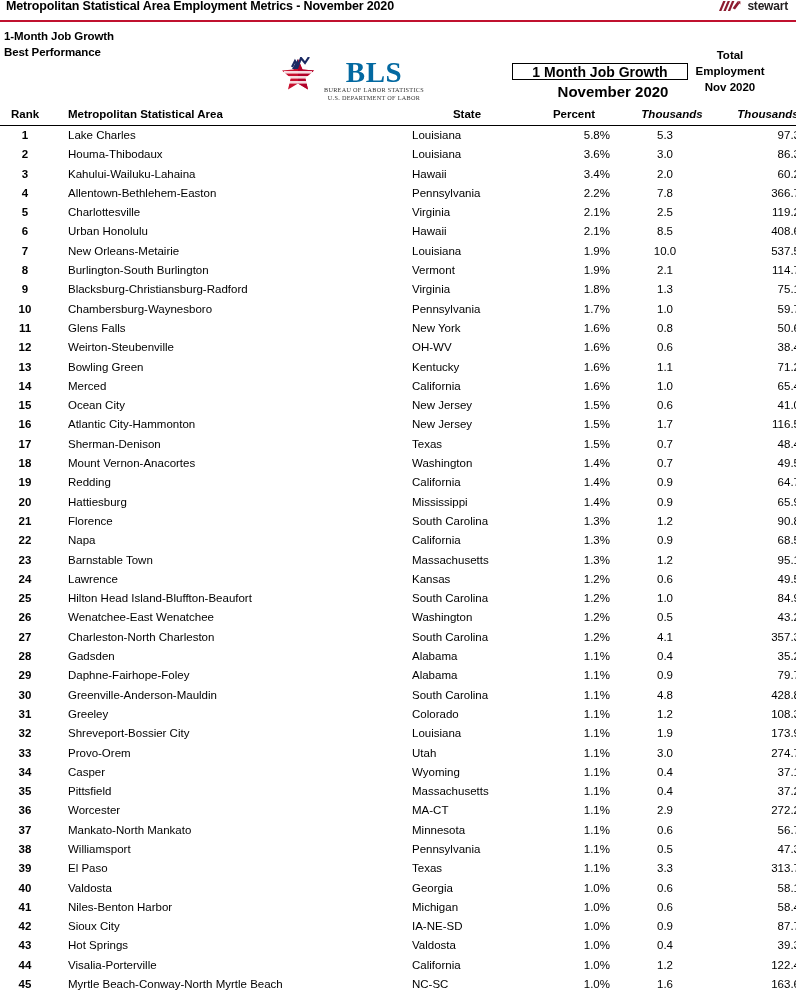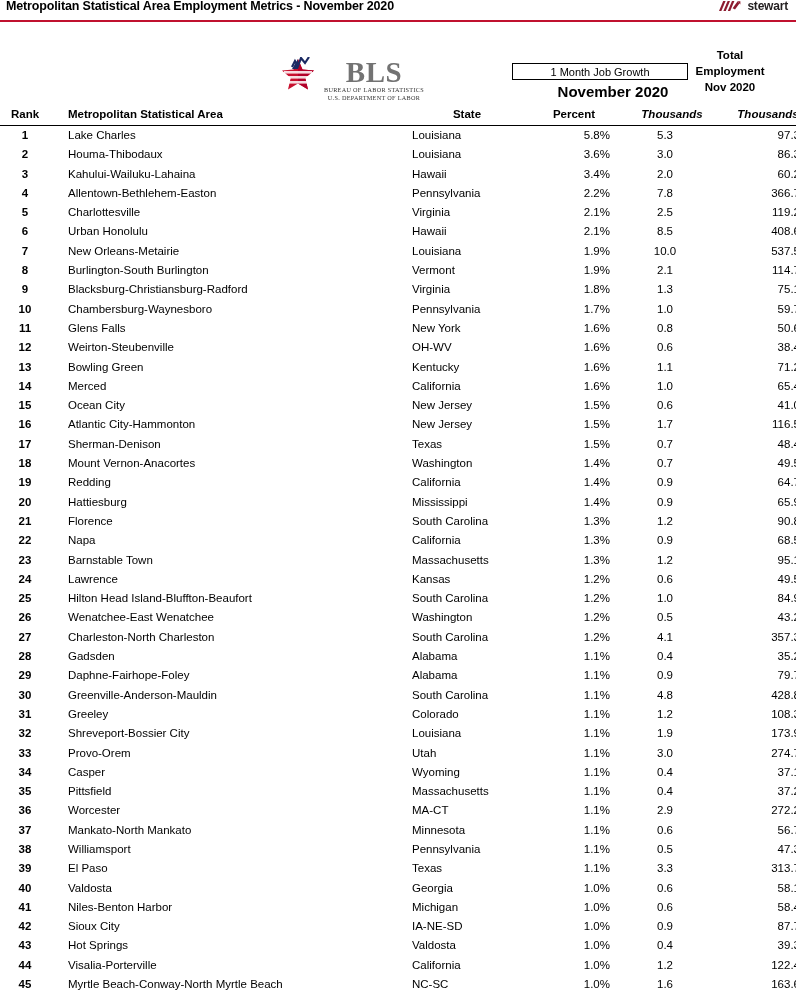--- a/index.html
+++ b/index.html
@@ -31,34 +31,34 @@
   .logo-word{
     font-size:12px;font-weight:bold;color:#231f20;letter-spacing:-0.2px;
     line-height:1;
   }
 
   
   .subhead{position:absolute;left:4px;top:28px;}
   .subhead div{font-size:11.5px;font-weight:bold;line-height:16px;letter-spacing:-0.1px;}
   .bls-wrap{position:absolute;left:276px;top:57px;display:flex;align-items:center;gap:4px;}
   .bls-text{display:flex;flex-direction:column;align-items:center;}
-  .bls-big{font-family:"Liberation Serif", serif;font-size:29px;font-weight:bold;line-height:28px;letter-spacing:0.5px;color:#737373;}
+  .bls-big{font-family:"Liberation Serif", serif;font-size:29px;font-weight:bold;line-height:28px;letter-spacing:0.5px;color:#0369a1;}
   .bls-sub1,.bls-sub2{font-family:"Liberation Serif", serif;font-size:6.2px;letter-spacing:0.3px;color:#333;line-height:8px;}
 
   
   .hdr-right{position:absolute;top:47px;left:500px;width:292px;}
   .hdr-total{
     position:absolute;right:16px;top:0;width:92px;text-align:center;
     font-size:11.5px;font-weight:bold;line-height:16px;
   }
   .boxed{
     position:absolute;left:12px;top:16px;width:176px;height:17px;
     border:1.3px solid #000;box-sizing:border-box;
     display:flex;align-items:center;justify-content:center;
-    font-size:11px;font-weight:normal;
+    font-size:14px;font-weight:bold;
   }
   .hdr-nov{
     position:absolute;left:20px;top:36px;width:186px;text-align:center;
     font-size:15px;font-weight:bold;
   }
 
   
   table{
     position:absolute;left:0;top:104px;width:796px;
     border-collapse:collapse;table-layout:fixed;
@@ -96,20 +96,24 @@
           <polygon points="4.4,12 8.6,2 11,2 6.8,12"></polygon>
           <polygon points="8.8,12 13,2 15.4,2 11.2,12"></polygon>
           <polygon points="13.6,9.2 18.6,2.2 20.4,4.6 16.0,10.6"></polygon>
           <polygon points="18.6,2.2 21.4,2.2 21.4,5.6 20.4,4.6"></polygon>
         </g>
       </svg>
       <span class="logo-word">stewart</span>
     </div>
   </div>
 
+  <div class="subhead">
+    <div>1-Month Job Growth</div>
+    <div>Best Performance</div>
+  </div>
 
   <div class="bls-wrap">
     <svg width="44" height="46" viewBox="0 0 44 46">
       <polygon points="22,2 26.5,12.5 38,13.5 29.3,21 32,32.5 22,26.5 12,32.5 14.7,21 6,13.5 17.5,12.5" fill="#c8102e"></polygon>
       <polygon points="22,2 26.5,12.5 38,13.5 29.3,21 32,32.5 22,26.5" fill="#b3002a"></polygon>
       <path d="M8,14 L36,14 L36,16.6 L8,16.6 Z" fill="#ffffff" opacity="0.85"></path>
       <path d="M8,19 L36,19 L36,21.6 L8,21.6 Z" fill="#ffffff" opacity="0.85"></path>
       <path d="M10,24 L34,24 L34,26.6 L10,26.6 Z" fill="#ffffff" opacity="0.85"></path>
       <polygon points="22,2 16,12 22,12" fill="#1b2a63"></polygon>
       <polyline points="16,10 19,4 22,9 25,1 29,6 33,0" fill="none" stroke="#1b2a63" stroke-width="2.2"></polyline>

